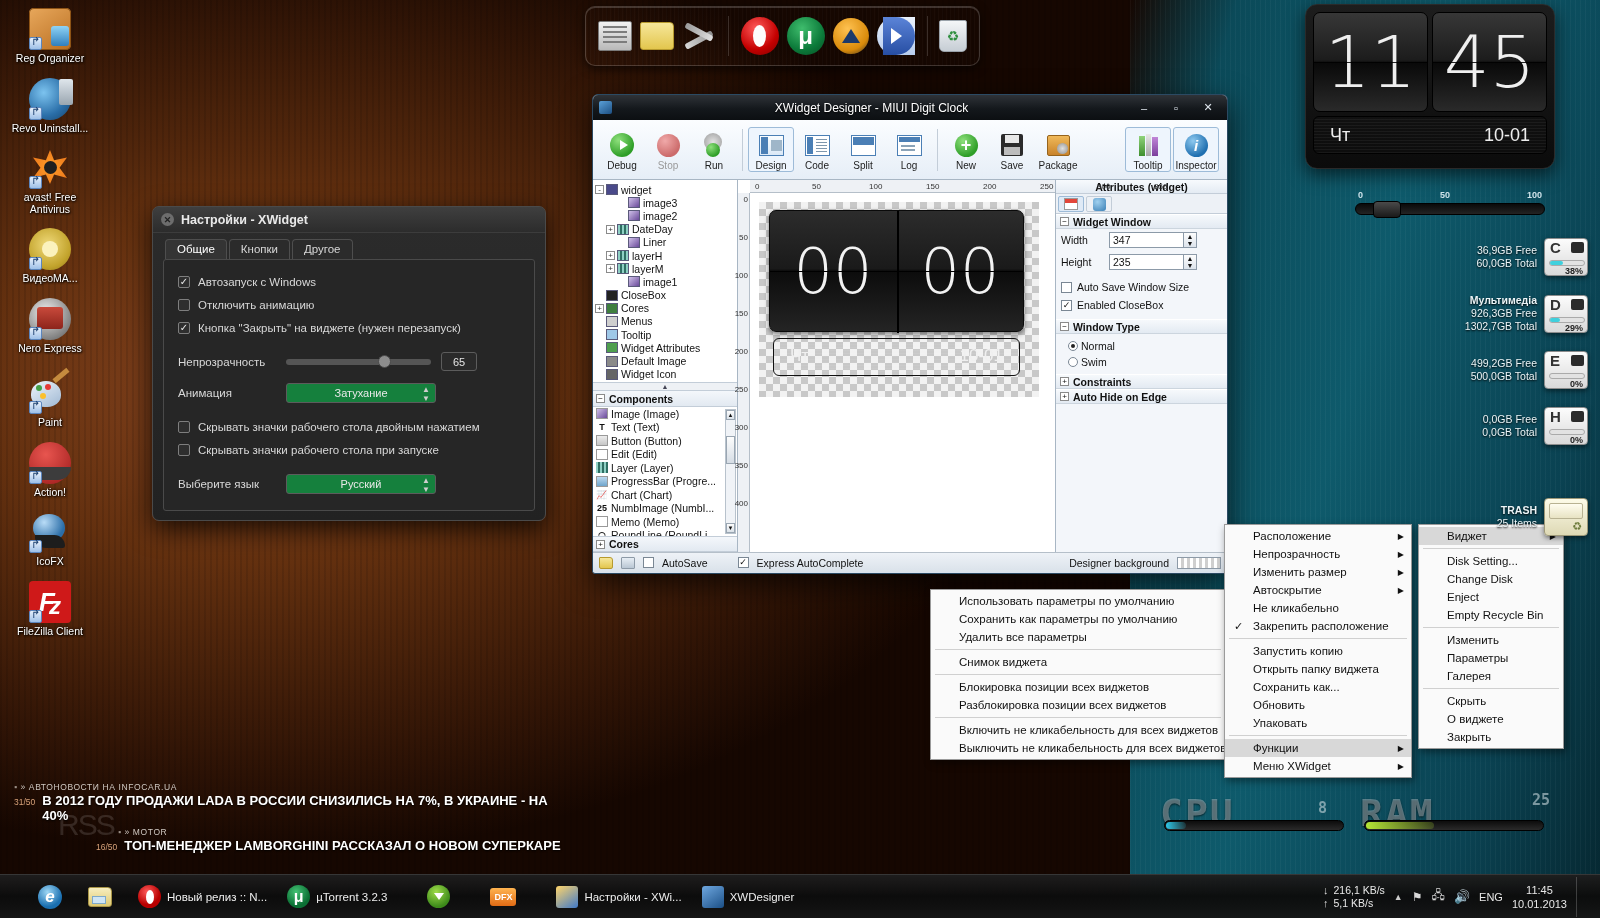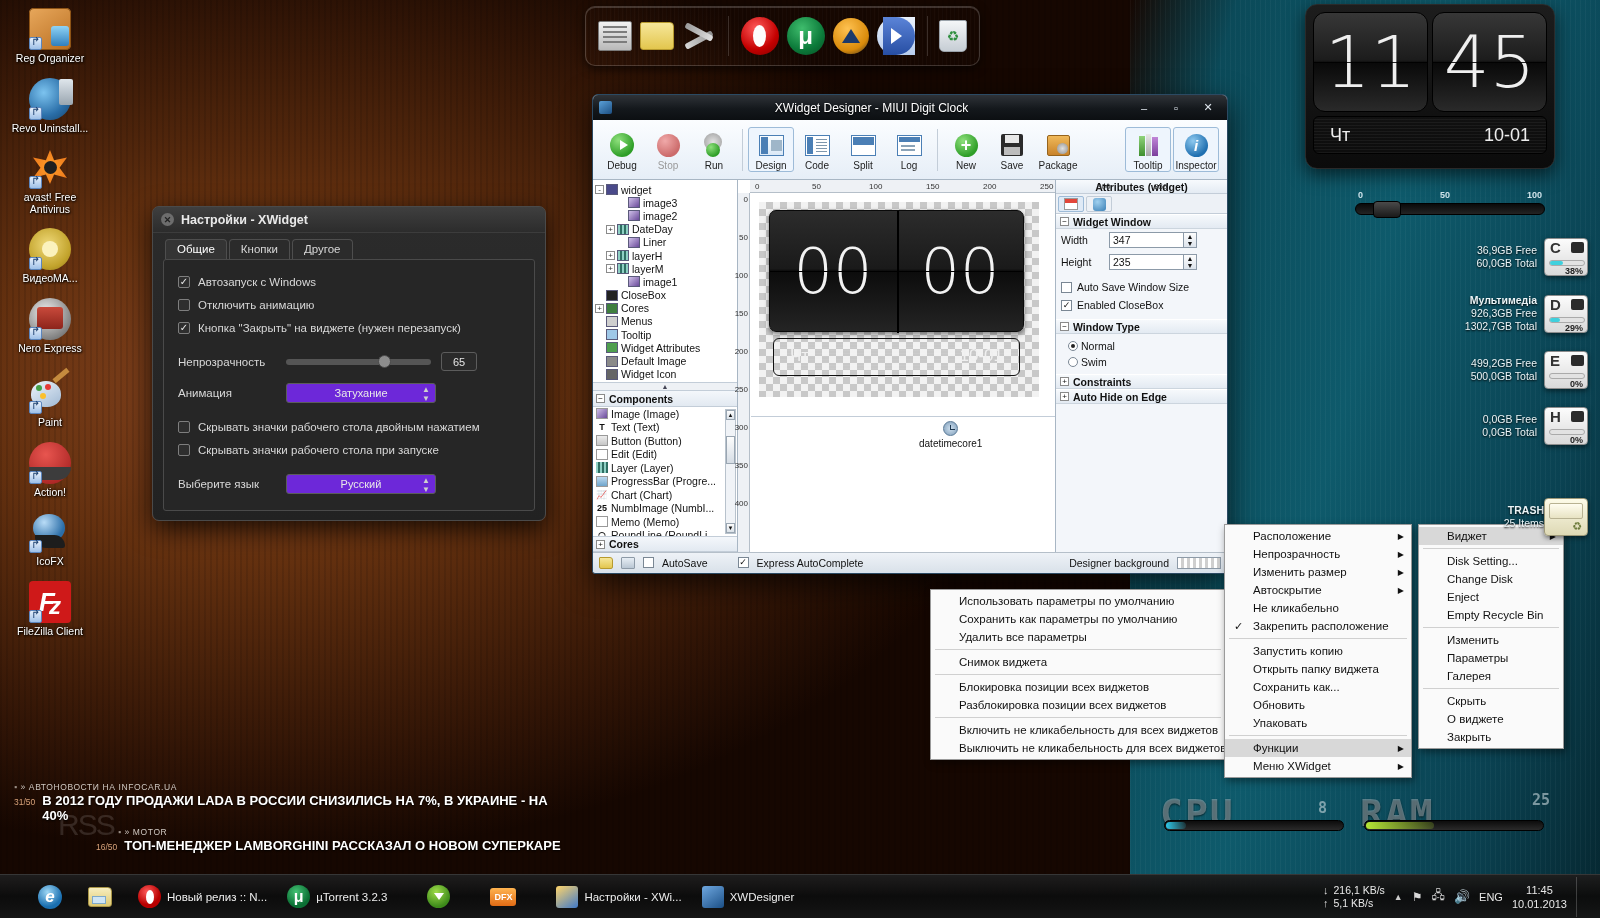--- a/index.html
+++ b/index.html
@@ -93,21 +93,21 @@
   }
   .frow{ display:flex; align-items:center; gap:10px; margin-bottom:12px; font-size:11.5px; }
   .frow .lab{ width:98px; color:#d8d8d8; }
   .slider{ position:relative; width:145px; height:6px; border-radius:3px; background:#555; }
   .slider .knob{ position:absolute; left:92px; top:-4px; width:13px;height:13px;border-radius:50%;background:#8d8d8d;border:1px solid #4a4a4a;}
   .numbox{
     width:36px;height:19px;border:1px solid #5c5c5c;border-radius:3px;background:#2a2a2a;
     font-size:11px;color:#e4e4e4;display:flex;align-items:center;justify-content:center;
   }
   .combo{
-    width:150px;height:20px;border:1px solid #5c5c5c;border-radius:3px;background:#6d28d9;
+    width:150px;height:20px;border:1px solid #5c5c5c;border-radius:3px;background:#15803d;
     font-size:11px;color:#e8e8e8;display:flex;align-items:center;justify-content:center;position:relative;
   }
   .combo .arrows{ position:absolute;right:5px;top:1px;font-size:8px;line-height:9px;color:#cfcfcf;}
 
   
   .designer{
     position:absolute; left:592px; top:94px; width:636px; height:480px;
     border-radius:6px 6px 3px 3px;
     background:#d9e3ee;
     border:1px solid #2b4a63;
@@ -223,21 +223,21 @@
 
   
   .flipclock{
     position:absolute; left:1305px; top:4px; width:250px; height:165px;
     border-radius:12px; background:linear-gradient(180deg,#1d1d1d,#0b0b0b);
     border:1px solid #2a2a2a; box-shadow:0 6px 18px rgba(0,0,0,0.6);
     padding:7px;
   }
   .fc-row{ display:flex; gap:4px; height:100px;}
   .fc-card{
-    flex:1; border-radius:12px; position:relative; overflow:hidden;
+    flex:1; border-radius:7px; position:relative; overflow:hidden;
     background:linear-gradient(180deg,#373737 0%,#1c1c1c 48%,#090909 51%,#2a2a2a 100%);
     border:1px solid #000;
     display:flex;align-items:center;justify-content:center;
   }
   .fc-card span{ font-size:72px; line-height:72px; color:#efefef; font-family:"DejaVu Sans",sans-serif; font-weight:300;}
   .fc-card:after{content:"";position:absolute;left:0;right:0;top:50%;height:1px;background:rgba(0,0,0,0.85);}
   .fc-bottom{
     margin-top:4px; height:38px; border-radius:6px;
     background:linear-gradient(180deg,#2f2f2f,#141414);
     background-image:repeating-linear-gradient(0deg,rgba(255,255,255,0.05) 0 1px,transparent 1px 3px);
@@ -769,29 +769,20 @@
           <div class="cp-flap">
             <div class="cp-div"></div>
             <div class="cp-num" style="left:8px;">00</div>
             <div class="cp-num" style="left:135px;">00</div>
           </div>
           <div class="cp-bar">
             <div class="d" style="left:16px;">Чт</div>
             <div class="d" style="right:16px;">10-01</div>
           </div>
         </div>
-        <div class="core-area" style="left:0;right:0;top:222px;">
-          <div class="core-item">
-            <div style="width:15px;height:15px;border-radius:50%;background:radial-gradient(circle,#cfe0ef,#7d9cb8);border:1px solid #5b7b98;margin:0 auto 2px;position:relative;">
-              <div style="position:absolute;left:6px;top:3px;width:1px;height:5px;background:#203a52;"></div>
-              <div style="position:absolute;left:7px;top:7px;width:4px;height:1px;background:#203a52;"></div>
-            </div>
-            <span>datetimecore1</span>
-          </div>
-        </div>
       </div>
     </div>
 
     <div class="attr-pane">
       <div class="attr-hdr">Attributes (widget)</div>
       <div class="attr-tabs">
         <div class="attr-tab">
           <div style="width:14px;height:12px;background:linear-gradient(180deg,#e2463a 0 4px,#fff 4px);border:1px solid #9a9a9a;"></div>
         </div>
         <div class="attr-tab" style="background:#edf1f6;border-color:#c3cdd8;">
@@ -1059,21 +1050,21 @@
         <div class="ltr">H</div>
         <div class="corner"></div>
         <div class="mini">
           <i style="width:0%"></i>
         </div>
         <div class="pct">0%</div>
       </div>
     </div>
   </div>
 
-<div style="position:absolute;right:12px;top:498px;display:flex;align-items:center;justify-content:flex-end;">
+<div style="position:absolute;right:12px;top:498px;display:flex;align-items:center;gap:7px;justify-content:flex-end;">
   <div class="disk-txt">
     <div class="nm">TRASH</div>
     <div>25 Items</div>
   </div>
   <div class="trash-ico">
     <div style="position:absolute;left:4px;top:4px;right:4px;height:16px;background:linear-gradient(180deg,#fffdf0,#e8e3c3);border:1px solid #b8b292;border-radius:2px;"></div>
     <div style="position:absolute;right:5px;bottom:2px;color:#6b7a3a;font-size:11px;">♻</div>
   </div>
 </div>
 

